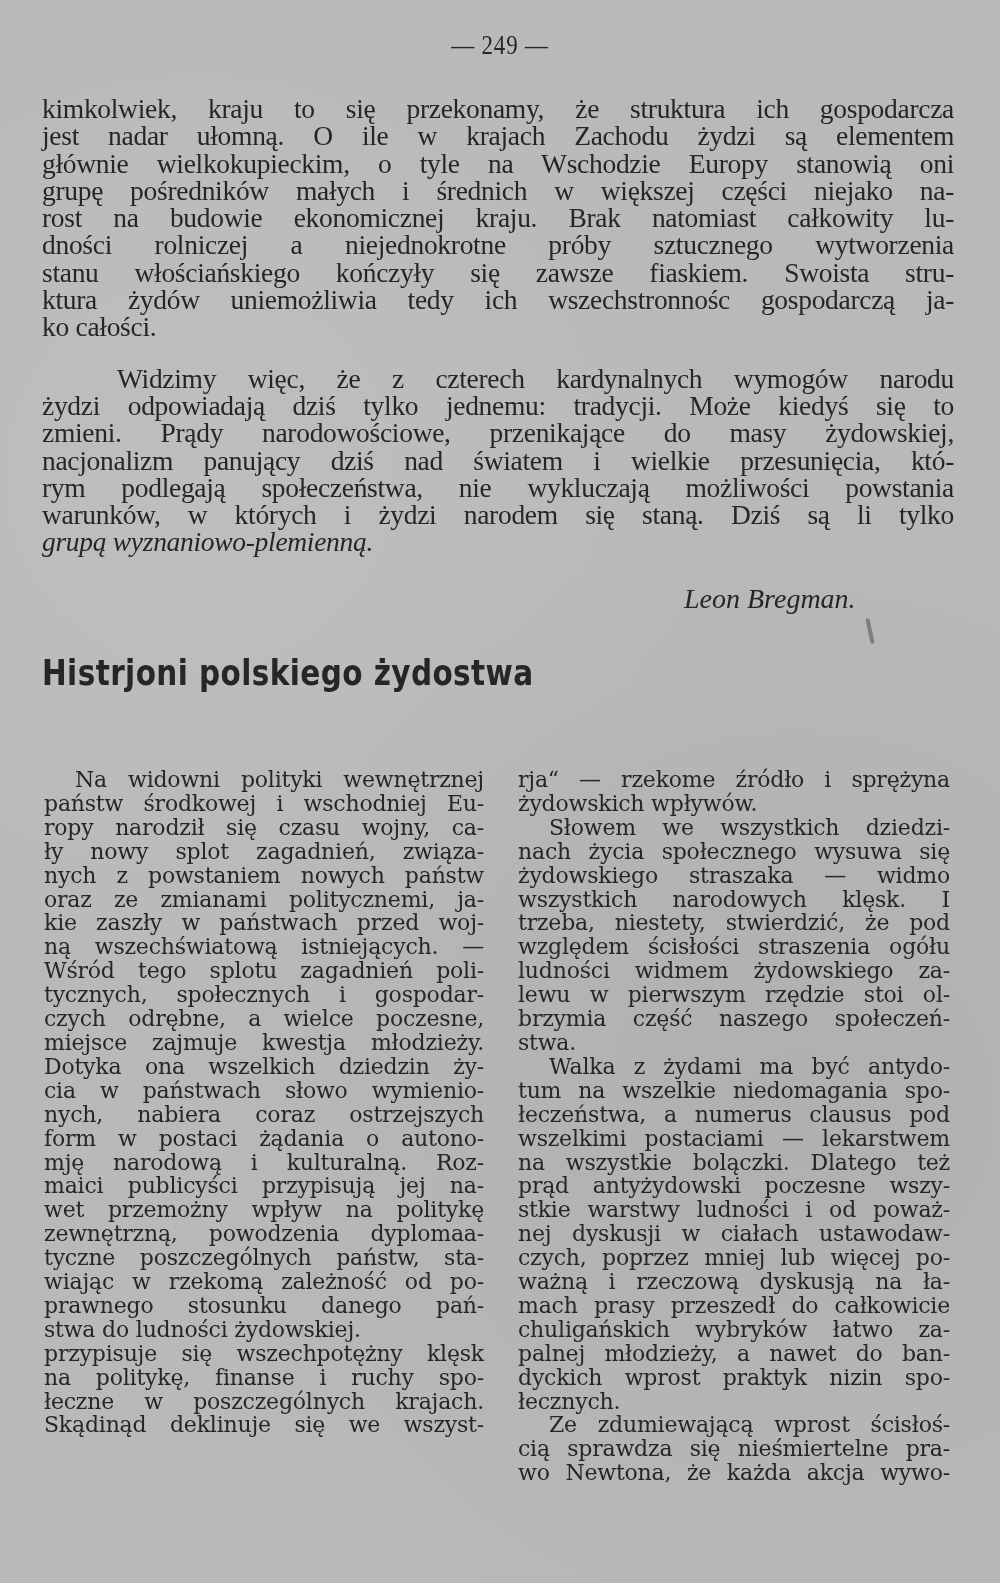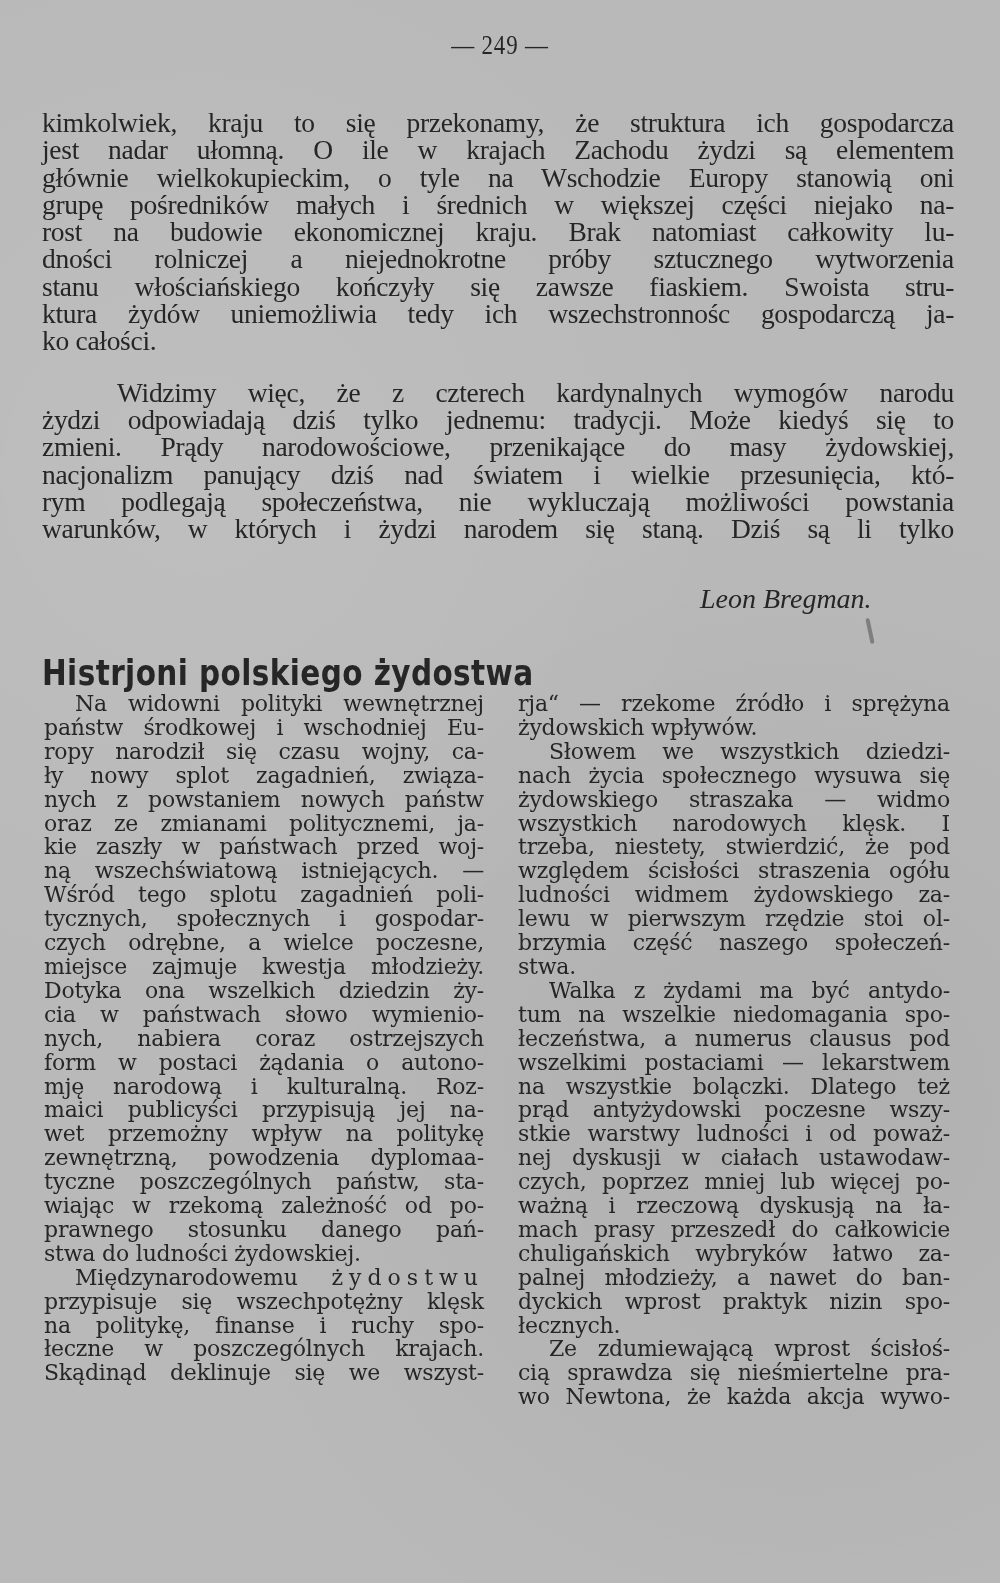--- a/index.html
+++ b/index.html
@@ -13,44 +13,44 @@
     position: relative;
     overflow: hidden;
     font-family: "Liberation Serif", "DejaVu Serif", serif;
   }
   .page-number {
     position: absolute; top: 30px; left: 0; width: 1000px;
     text-align: center; font-size: 27px; letter-spacing: 1px;
     font-family: "Liberation Serif", serif; transform: scaleX(0.85);
   }
   .top-article {
-    position: absolute; left: 42px; top: 109px; width: 912px;
+    position: absolute; left: 42px; top: 95px; width: 912px;
   }
   .top-line {
     display: block; white-space: nowrap; font-size: 27.5px; line-height: 27.3px;
     text-align: justify; text-align-last: justify;
     transform-origin: left; letter-spacing: -0.3px;
     font-family: "Liberation Serif", serif;
   }
   .top-line.last { text-align-last: left; }
   .top-line.indent { padding-left: 75px; margin-top: 24px; }
   .top-line .it { font-style: italic; }
   .signature {
-    position: absolute; left: 700px; top: 583px; font-size: 28px; font-style: italic;
+    position: absolute; left: 684px; top: 583px; font-size: 28px; font-style: italic;
     font-family: "Liberation Serif", serif;
   }
   .heading {
     position: absolute; left: 42px; top: 652px; margin: 0;
     font-family: "DejaVu Sans", sans-serif; font-weight: bold;
     font-size: 36px; letter-spacing: 0.5px;
     transform: scaleX(0.82); transform-origin: left;
     white-space: nowrap;
   }
   .col {
-    position: absolute; top: 692px;
+    position: absolute; top: 768px;
   }
   .col.left { left: 44px; width: 440px; }
   .col.right { left: 518px; width: 432px; }
   .col-line {
     display: block; white-space: nowrap; font-size: 22px; line-height: 23.9px;
     text-align: justify; text-align-last: justify;
     font-family: "DejaVu Serif", serif; letter-spacing: -0.2px;
   }
   .col-line.last { text-align-last: left; }
   .col-line.indent { padding-left: 31px; }
@@ -74,20 +74,21 @@
   <span class="top-line">dności rolniczej a niejednokrotne próby sztucznego wytworzenia</span>
   <span class="top-line">stanu włościańskiego kończyły się zawsze fiaskiem. Swoista stru-</span>
   <span class="top-line">ktura żydów uniemożliwia tedy ich wszechstronnośc gospodarczą ja-</span>
   <span class="top-line last">ko całości.</span>
   <span class="top-line indent">Widzimy więc, że z czterech kardynalnych wymogów narodu</span>
   <span class="top-line">żydzi odpowiadają dziś tylko jednemu: tradycji. Może kiedyś się to</span>
   <span class="top-line">zmieni. Prądy narodowościowe, przenikające do masy żydowskiej,</span>
   <span class="top-line">nacjonalizm panujący dziś nad światem i wielkie przesunięcia, któ-</span>
   <span class="top-line">rym podlegają społeczeństwa, nie wykluczają możliwości powstania</span>
   <span class="top-line">warunków, w których i żydzi narodem się staną. Dziś są li tylko</span>
+  <span class="top-line last"><span class="it">grupą wyznaniowo-plemienną.</span></span>
 </div>
 
 <div class="signature">Leon Bregman.</div>
 <div class="stain"></div>
 
 <h1 class="heading">Histrjoni polskiego żydostwa</h1>
 
 <div class="col left">
   <span class="col-line indent">Na widowni polityki wewnętrznej</span>
   <span class="col-line">państw środkowej i wschodniej Eu-</span>
@@ -106,21 +107,20 @@
   <span class="col-line">nych, nabiera coraz ostrzejszych</span>
   <span class="col-line">form w postaci żądania o autono-</span>
   <span class="col-line">mję narodową i kulturalną. Roz-</span>
   <span class="col-line">maici publicyści przypisują jej na-</span>
   <span class="col-line">wet przemożny wpływ na politykę</span>
   <span class="col-line">zewnętrzną, powodzenia dyplomaa-</span>
   <span class="col-line">tyczne poszczególnych państw, sta-</span>
   <span class="col-line">wiając w rzekomą zależność od po-</span>
   <span class="col-line">prawnego stosunku danego pań-</span>
   <span class="col-line last">stwa do ludności żydowskiej.</span>
-  <span class="col-line indent"><span>Międzynarodowemu</span> <span class="spaced">żydostwu</span></span>
   <span class="col-line">przypisuje się wszechpotężny klęsk</span>
   <span class="col-line">na politykę, finanse i ruchy spo-</span>
   <span class="col-line">łeczne w poszczególnych krajach.</span>
   <span class="col-line">Skądinąd deklinuje się we wszyst-</span>
 </div>
 
 <div class="col right">
   <span class="col-line">rja“ — rzekome źródło i sprężyna</span>
   <span class="col-line last">żydowskich wpływów.</span>
   <span class="col-line indent">Słowem we wszystkich dziedzi-</span>

